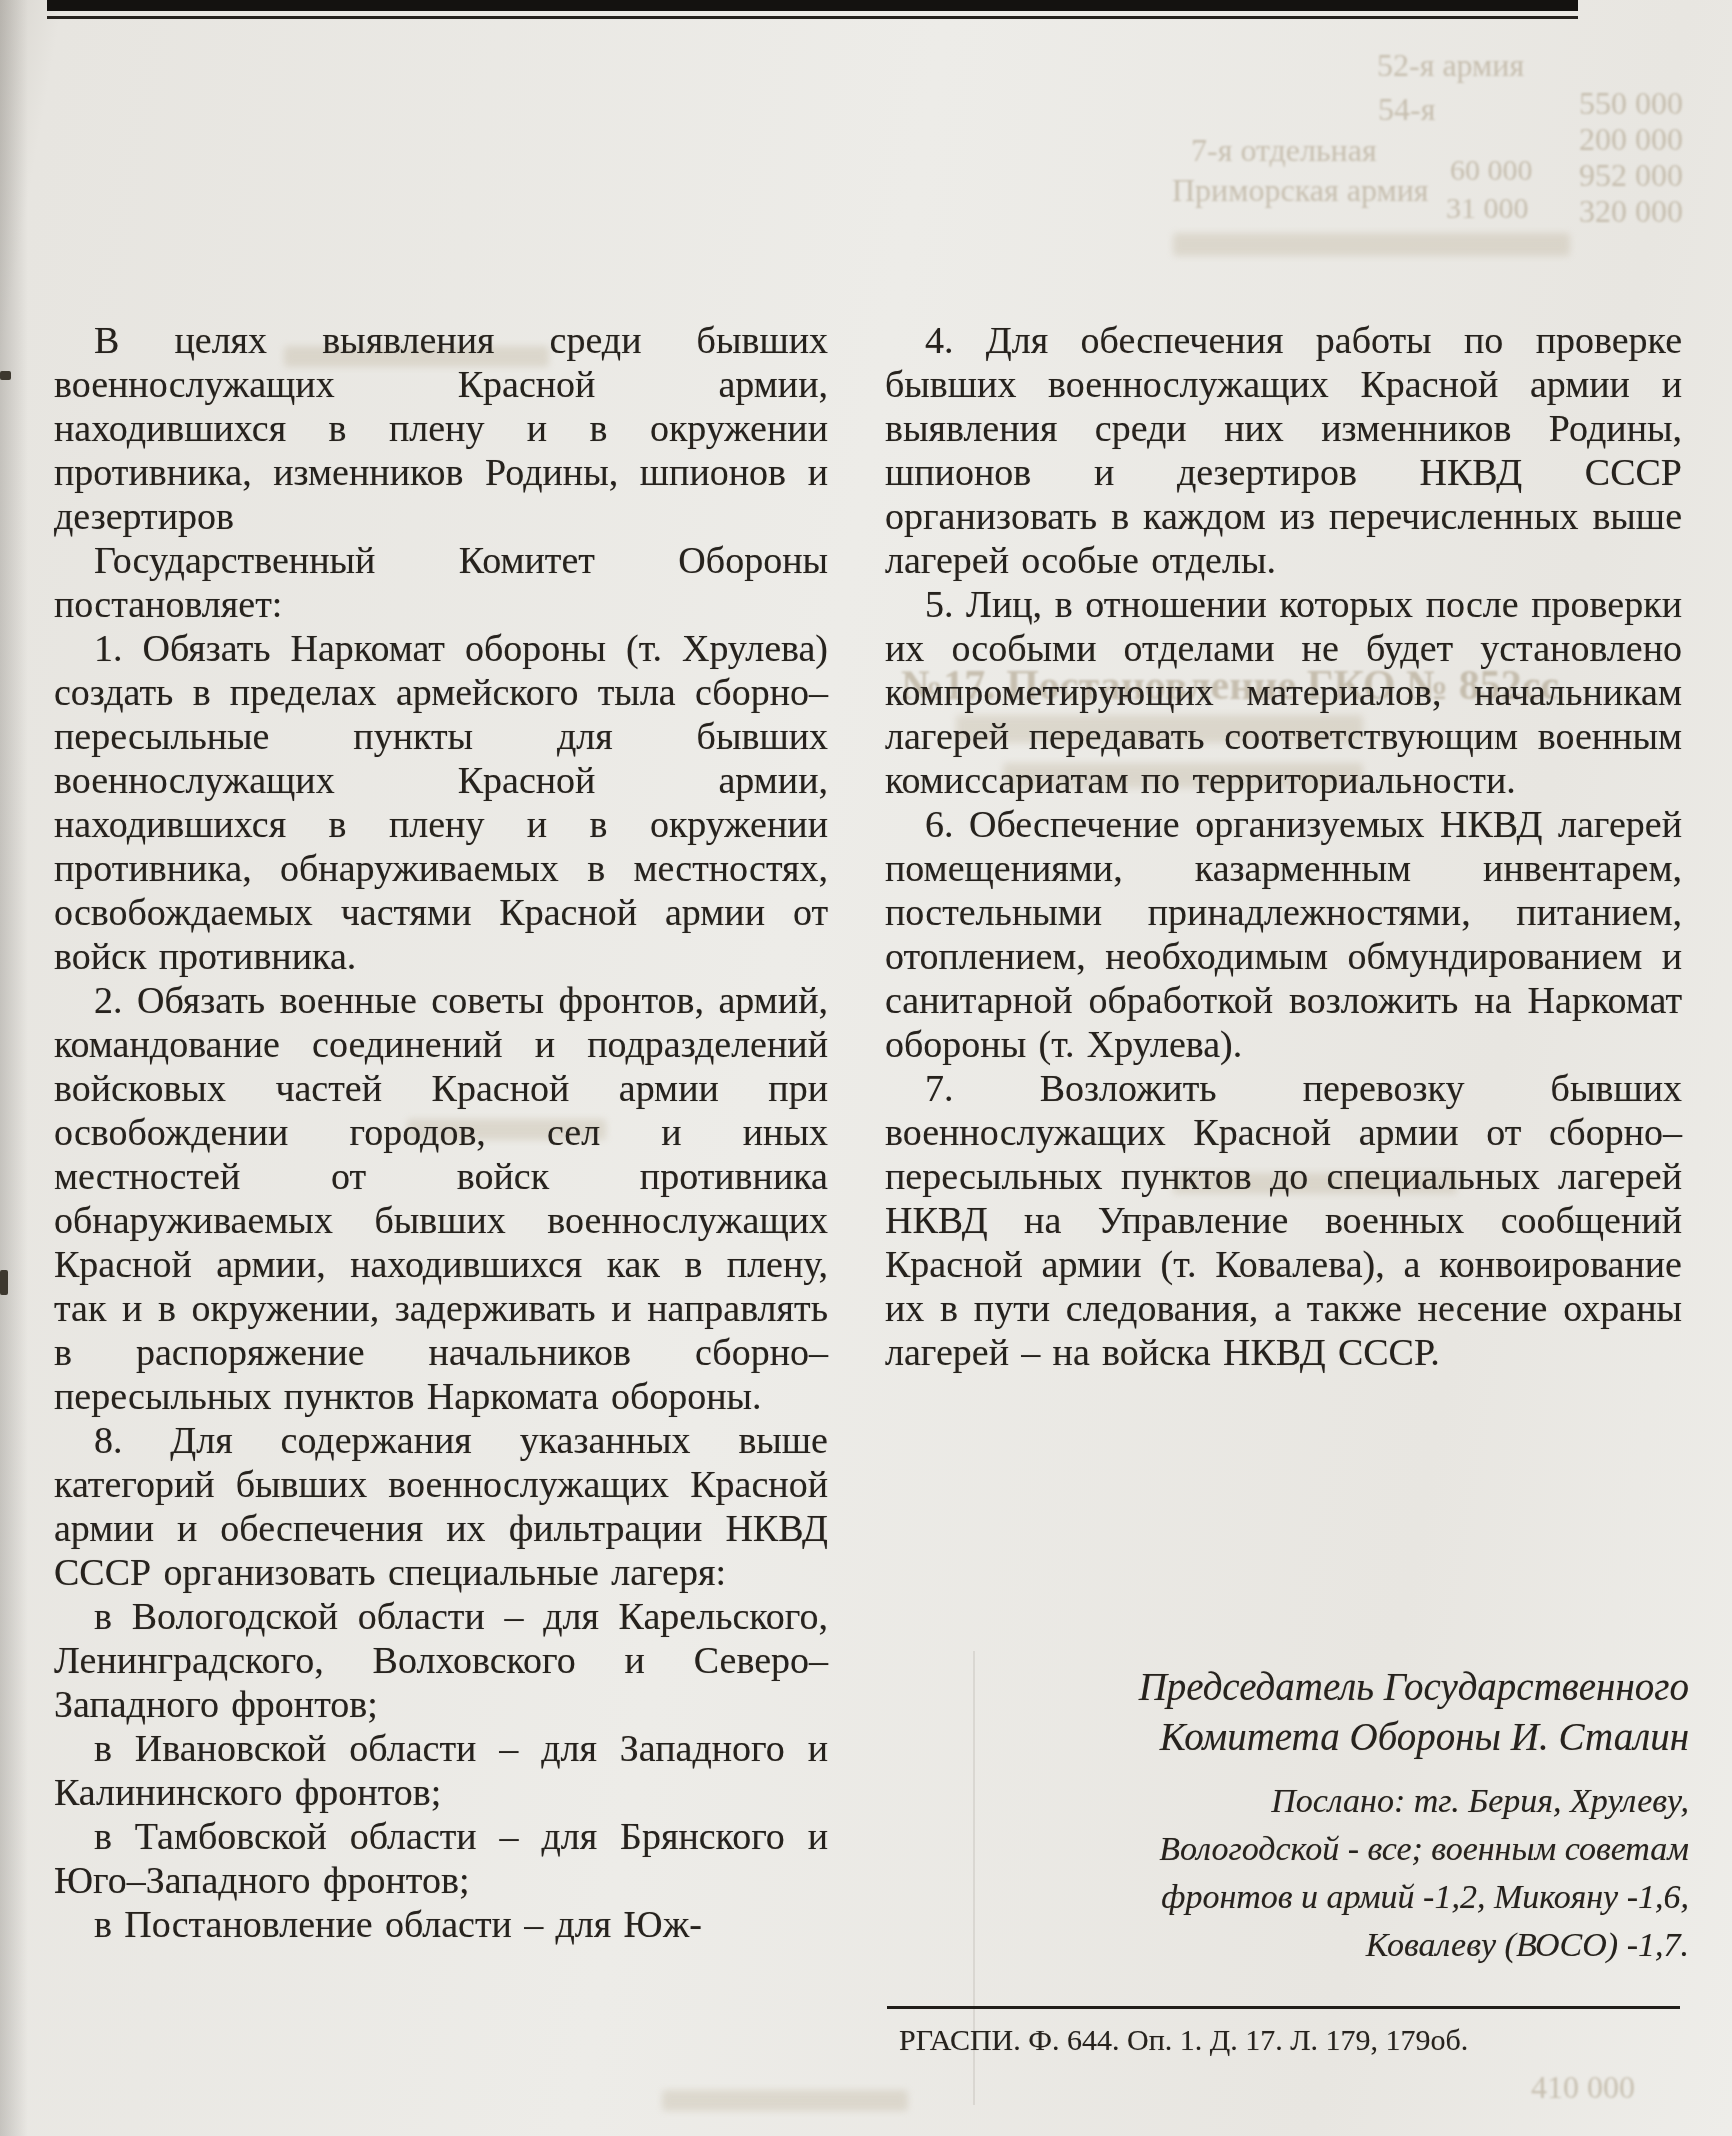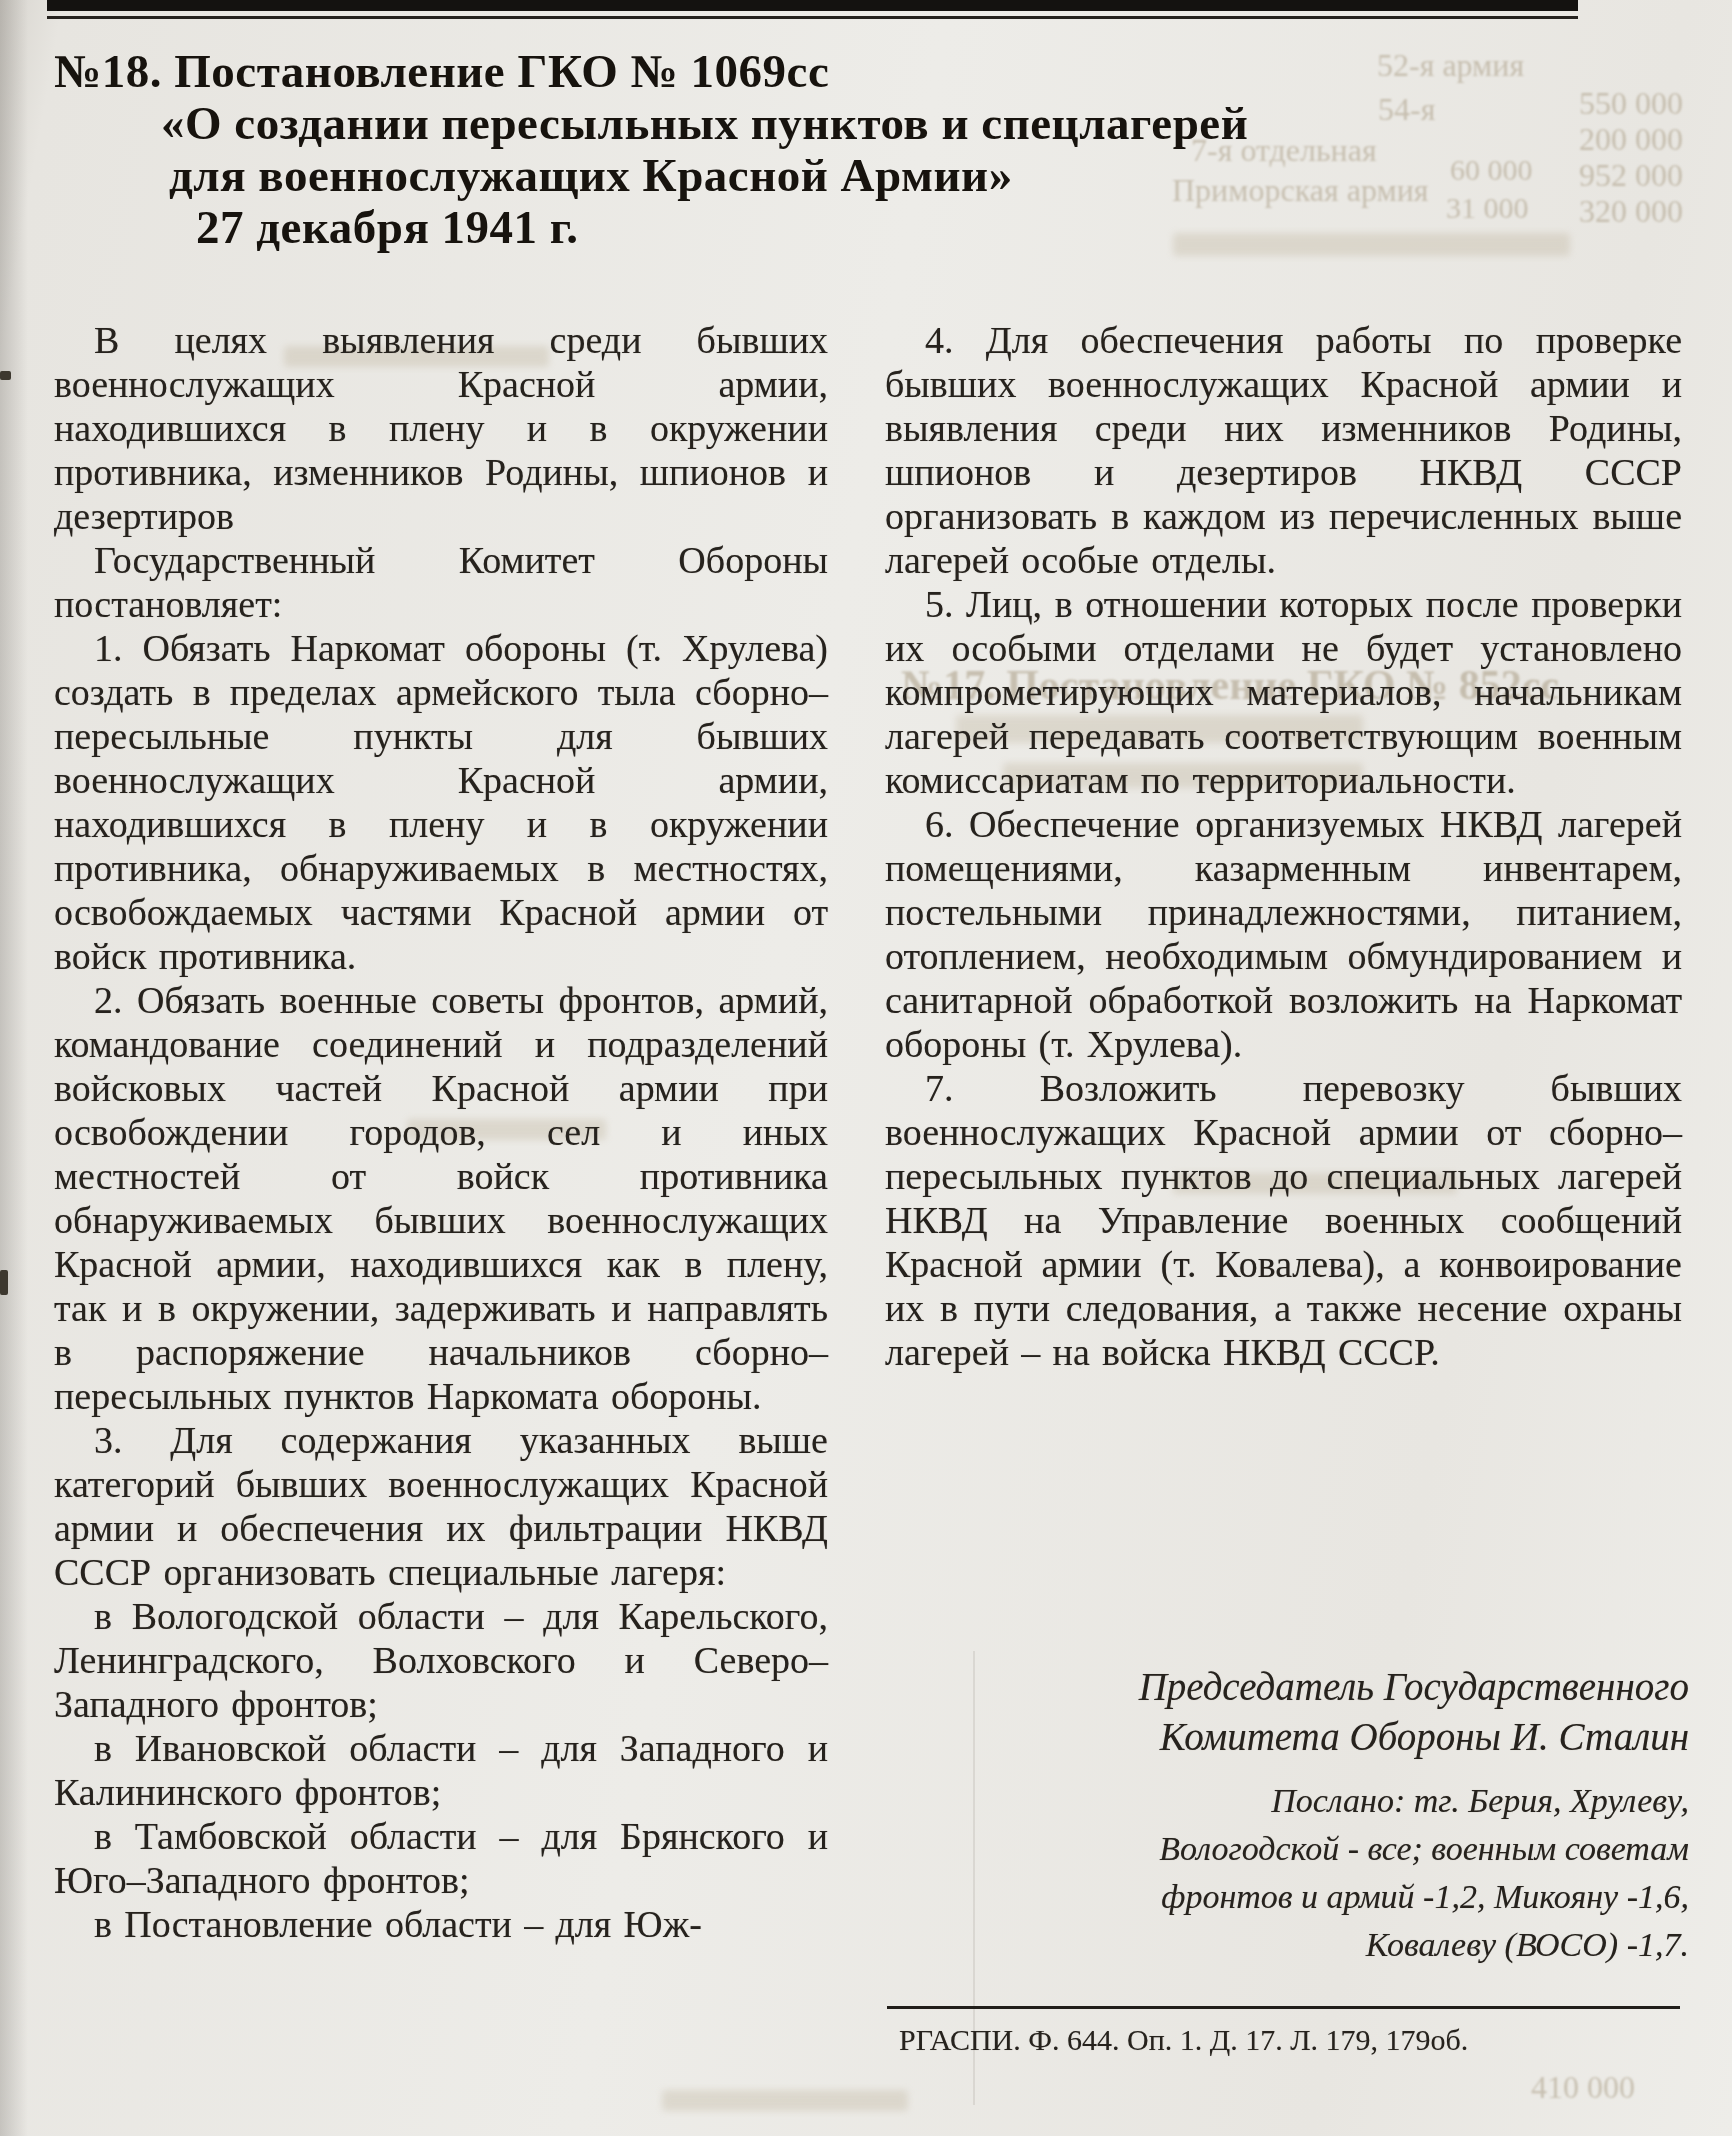--- a/index.html
+++ b/index.html
@@ -100,33 +100,27 @@
       <div class="bleed-bar" style="left: 956px; top: 715px; width: 407px; height: 28px;"></div>
       <div class="bleed-bar" style="left: 1003px; top: 763px; width: 360px; height: 24.6px;"></div>
       <div class="bleed-bar" style="left: 407px; top: 1119px; width: 199px; height: 21px;"></div>
       <div class="bleed-bar" style="left: 1173px; top: 1173px; width: 284px; height: 21px;"></div>
       <div class="bleed-bar" style="left: 662px; top: 2090px; width: 246px; height: 21px;"></div>
     </div>
 
   <div class="edge-shadow"></div>
   <div class="top-rule"></div>
 
-  <div class="title" id="title">
-      <div class="title-line" style="padding-left: 0px;">№18. Постановление ГКО № 1069сс</div>
-      <div class="title-line" style="padding-left: 107px;">«О создании пересыльных пунктов и спецлагерей</div>
-      <div class="title-line" style="padding-left: 115px;">для военнослужащих Красной Армии»</div>
-      <div class="title-line" style="padding-left: 142px;">27 декабря 1941 г.</div>
-    </div>
 
   <div class="col col-left" id="col-left">
       <p class="para">В целях выявления среди бывших военнослужащих Красной армии, находившихся в плену и в окружении противника, изменников Родины, шпионов и дезертиров</p>
       <p class="para">Государственный Комитет Обороны постановляет:</p>
       <p class="para">1. Обязать Наркомат обороны (т. Хрулева) создать в пределах армейского тыла сборно–пересыльные пункты для бывших военнослужащих Красной армии, находившихся в плену и в окружении противника, обнаруживаемых в местностях, освобождаемых частями Красной армии от войск противника.</p>
       <p class="para">2. Обязать военные советы фронтов, армий, командование соединений и подразделений войсковых частей Красной армии при освобождении городов, сел и иных местностей от войск противника обнаруживаемых бывших военнослужащих Красной армии, находившихся как в плену, так и в окружении, задерживать и направлять в распоряжение начальников сборно–пересыльных пунктов Наркомата обороны.</p>
-      <p class="para">3. Для содержания указанных выше категорий бывших военнослужащих Красной армии и обеспечения их фильтрации НКВД СССР организовать специальные лагеря:</p>
+      <p class="para">8. Для содержания указанных выше категорий бывших военнослужащих Красной армии и обеспечения их фильтрации НКВД СССР организовать специальные лагеря:</p>
       <p class="para">в Вологодской области – для Карельского, Ленинградского, Волховского и Северо–Западного фронтов;</p>
       <p class="para">в Ивановской области – для Западного и Калининского фронтов;</p>
       <p class="para">в Тамбовской области – для Брянского и Юго–Западного фронтов;</p>
       <p class="para">в Постановление области – для Юж-</p>
     </div>
   <div class="col col-right" id="col-right">
       <p class="para">4. Для обеспечения работы по проверке бывших военнослужащих Красной армии и выявления среди них изменников Родины, шпионов и дезертиров НКВД СССР организовать в каждом из перечисленных выше лагерей особые отделы.</p>
       <p class="para">5. Лиц, в отношении которых после проверки их особыми отделами не будет установлено компрометирующих материалов, начальникам лагерей передавать соответствующим военным комиссариатам по территориальности.</p>
       <p class="para">6. Обеспечение организуемых НКВД лагерей помещениями, казарменным инвентарем, постельными принадлежностями, питанием, отоплением, необходимым обмундированием и санитарной обработкой возложить на Наркомат обороны (т. Хрулева).</p>
       <p class="para">7. Возложить перевозку бывших военнослужащих Красной армии от сборно–пересыльных пунктов до специальных лагерей НКВД на Управление военных сообщений Красной армии (т. Ковалева), а конвоирование их в пути следования, а также несение охраны лагерей – на войска НКВД СССР.</p>

